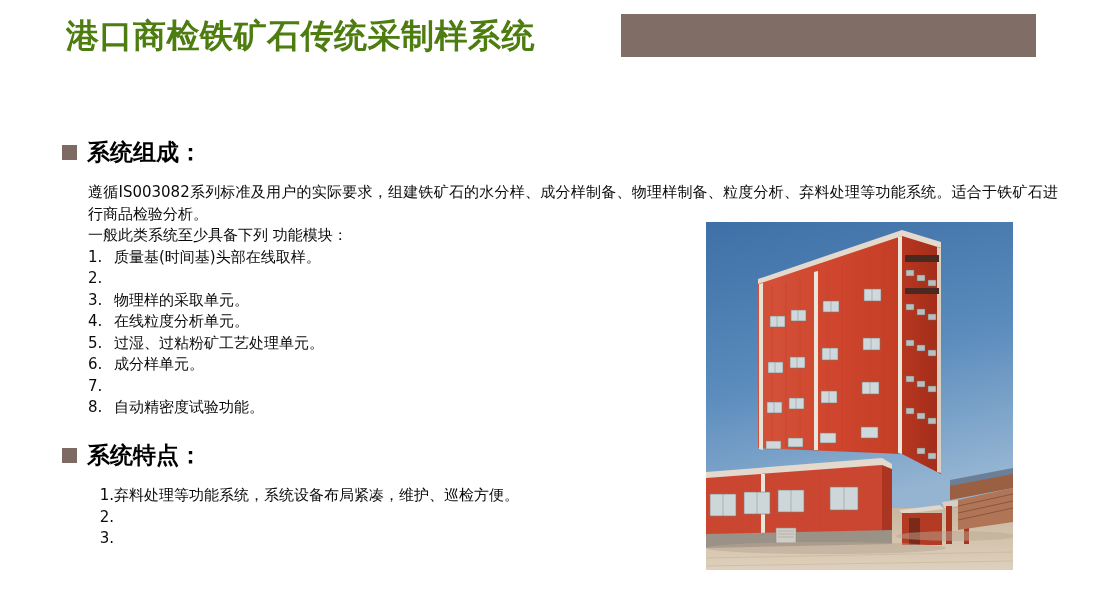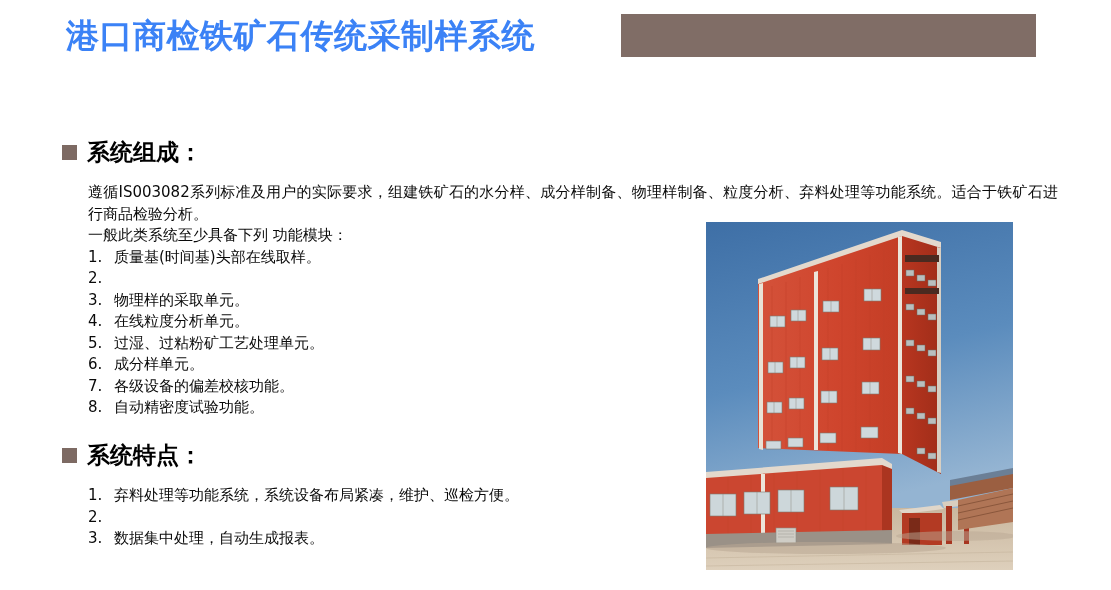--- a/index.html
+++ b/index.html
@@ -22,21 +22,21 @@
     top: 0;
     width: 1111px;
     height: 75px;
   }
   #page-title {
     position: absolute;
     left: 66px;
     top: 14px;
     font-size: 33px;
     font-weight: bold;
-    color: #3b82f6;
+    color: #4d7c0f;
     letter-spacing: 0.5px;
     line-height: 44px;
     white-space: nowrap;
   }
   #title-bar {
     position: absolute;
     left: 621px;
     top: 14px;
     width: 415px;
     height: 43px;
@@ -50,21 +50,21 @@
     top: 0;
     width: 1111px;
     height: 590px;
     padding-left: 23px;
   }
 
   .section {
     position: absolute;
   }
   #section-composition { left: 62px; top: 138px; width: 990px; }
-  #section-features    { left: 62px; top: 441px; width: 620px; }
+  #section-features    { left: 62px; top: 441px; width: 620px; text-align: right; }
 
   .section-head {
     display: flex;
     align-items: center;
     gap: 10px;
     height: 28px;
   }
   .bullet-square {
     width: 15px;
     height: 15px;
@@ -171,21 +171,20 @@
         <li>
           <span class="num">5.</span>
           <span class="txt">过湿、过粘粉矿工艺处理单元。</span>
         </li>
         <li>
           <span class="num">6.</span>
           <span class="txt">成分样单元。</span>
         </li>
         <li>
           <span class="num">7.</span>
-          <span class="txt">各级设备的偏差校核功能。</span>
         </li>
         <li>
           <span class="num">8.</span>
           <span class="txt">自动精密度试验功能。</span>
         </li>
       </ol>
     </div>
   </div>
 
   <div class="section" id="section-features">
@@ -199,21 +198,20 @@
       <ol class="num-list">
         <li>
           <span class="num">1.</span>
           <span class="txt">弃料处理等功能系统，系统设备布局紧凑，维护、巡检方便。</span>
         </li>
         <li>
           <span class="num">2.</span>
         </li>
         <li>
           <span class="num">3.</span>
-          <span class="txt">数据集中处理，自动生成报表。</span>
         </li>
       </ol>
     </div>
   </div>
 
   <div id="photo-frame">
     <svg id="photo" viewBox="0 0 307 348" preserveAspectRatio="none">
       <defs>
         <linearGradient id="skyGrad" x1="0" y1="0" x2="0.25" y2="1">
           <stop offset="0%" stop-color="#3e6fa6"></stop>

